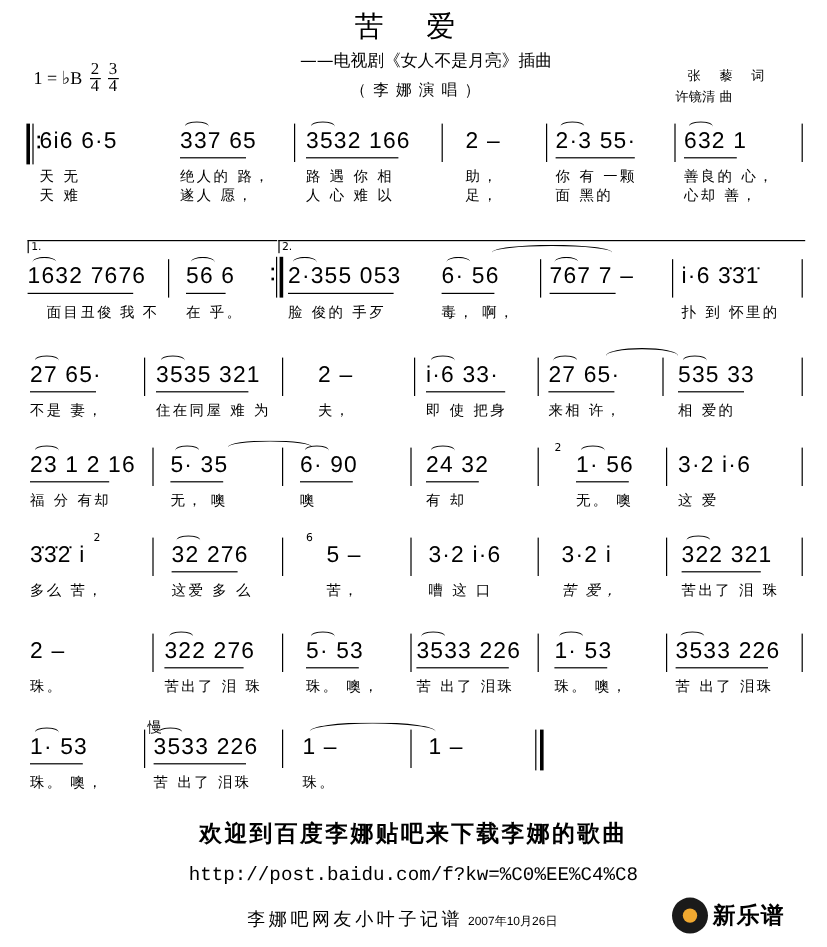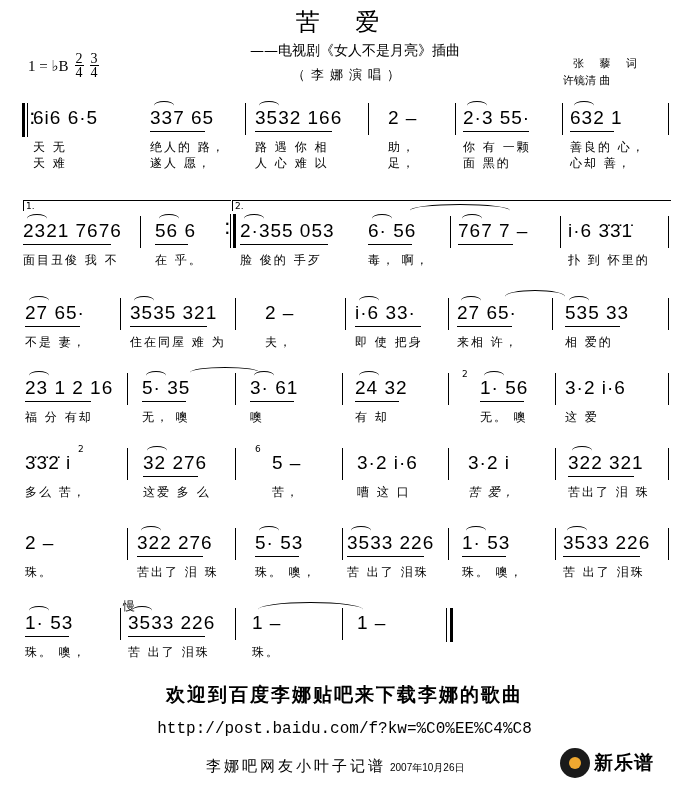--- a/index.html
+++ b/index.html
@@ -112,24 +112,24 @@
       <div class="volta" style="left: 23px; top: 0px; width: 205px;">1.</div>
       <div class="volta" style="left: 232px; top: 0px; width: 436px;">2.</div>
       <div class="dots" style="left: 225px; top: 20px;">·<br>·</div>
       <div class="thin" style="left: 230px; top: 14px;"></div>
       <div class="thick" style="left: 233px; top: 14px;"></div>
       <div class="barline" style="left: 140px; top: 16px;"></div>
       <div class="barline" style="left: 450px; top: 16px;"></div>
       <div class="barline" style="left: 560px; top: 16px;"></div>
       <div class="barline" style="left: 668px; top: 16px;"></div>
       <div class="measure" style="left: 23px; top: 8px;">
-        <div class="notes">2321 7676</div>
+        <div class="notes">1632 7676</div>
         <div class="tie" style="left: 4px; top: 6px; width: 20px;"></div>
         <div style="position: absolute; left: 0px; top: 36px; width: 88px; border-top: 1px solid rgb(0, 0, 0);"></div>
-        <div class="lyr" style="left: 0px; top: 44px;">面目丑俊 我 不</div>
+        <div class="lyr" style="left: 16px; top: 44px; font-family: Liberation Serif, serif;">面目丑俊 我 不</div>
       </div>
       <div class="measure" style="left: 155px; top: 8px;">
         <div class="notes">56  6</div>
         <div class="tie" style="left: 4px; top: 6px; width: 20px;"></div>
         <div style="position: absolute; left: 0px; top: 36px; width: 33px; border-top: 1px solid rgb(0, 0, 0);"></div>
         <div class="lyr" style="left: 0px; top: 44px;">在 乎。</div>
       </div>
       <div class="measure" style="left: 240px; top: 8px;">
         <div class="notes">2·355 053</div>
         <div class="tie" style="left: 4px; top: 6px; width: 20px;"></div>
@@ -211,21 +211,21 @@
         <div style="position: absolute; left: 0px; top: 36px; width: 66px; border-top: 1px solid rgb(0, 0, 0);"></div>
         <div class="lyr" style="left: 0px; top: 44px;">福 分 有却</div>
       </div>
       <div class="measure" style="left: 142px; top: 0px;">
         <div class="notes">5·  35</div>
         <div class="tie" style="left: 4px; top: 6px; width: 20px;"></div>
         <div style="position: absolute; left: 0px; top: 36px; width: 44px; border-top: 1px solid rgb(0, 0, 0);"></div>
         <div class="lyr" style="left: 0px; top: 44px;">无， 噢</div>
       </div>
       <div class="measure" style="left: 250px; top: 0px;">
-        <div class="notes">3·  61</div>
+        <div class="notes">6·  90</div>
         <div class="tie" style="left: 4px; top: 6px; width: 20px;"></div>
         <div style="position: absolute; left: 0px; top: 36px; width: 44px; border-top: 1px solid rgb(0, 0, 0);"></div>
         <div class="lyr" style="left: 0px; top: 44px;">     噢</div>
       </div>
       <div class="measure" style="left: 355px; top: 0px;">
         <div class="notes">24  32</div>
         <div class="tie" style="left: 4px; top: 6px; width: 20px;"></div>
         <div style="position: absolute; left: 0px; top: 36px; width: 44px; border-top: 1px solid rgb(0, 0, 0);"></div>
         <div class="lyr" style="left: 0px; top: 44px;">有   却</div>
       </div>

